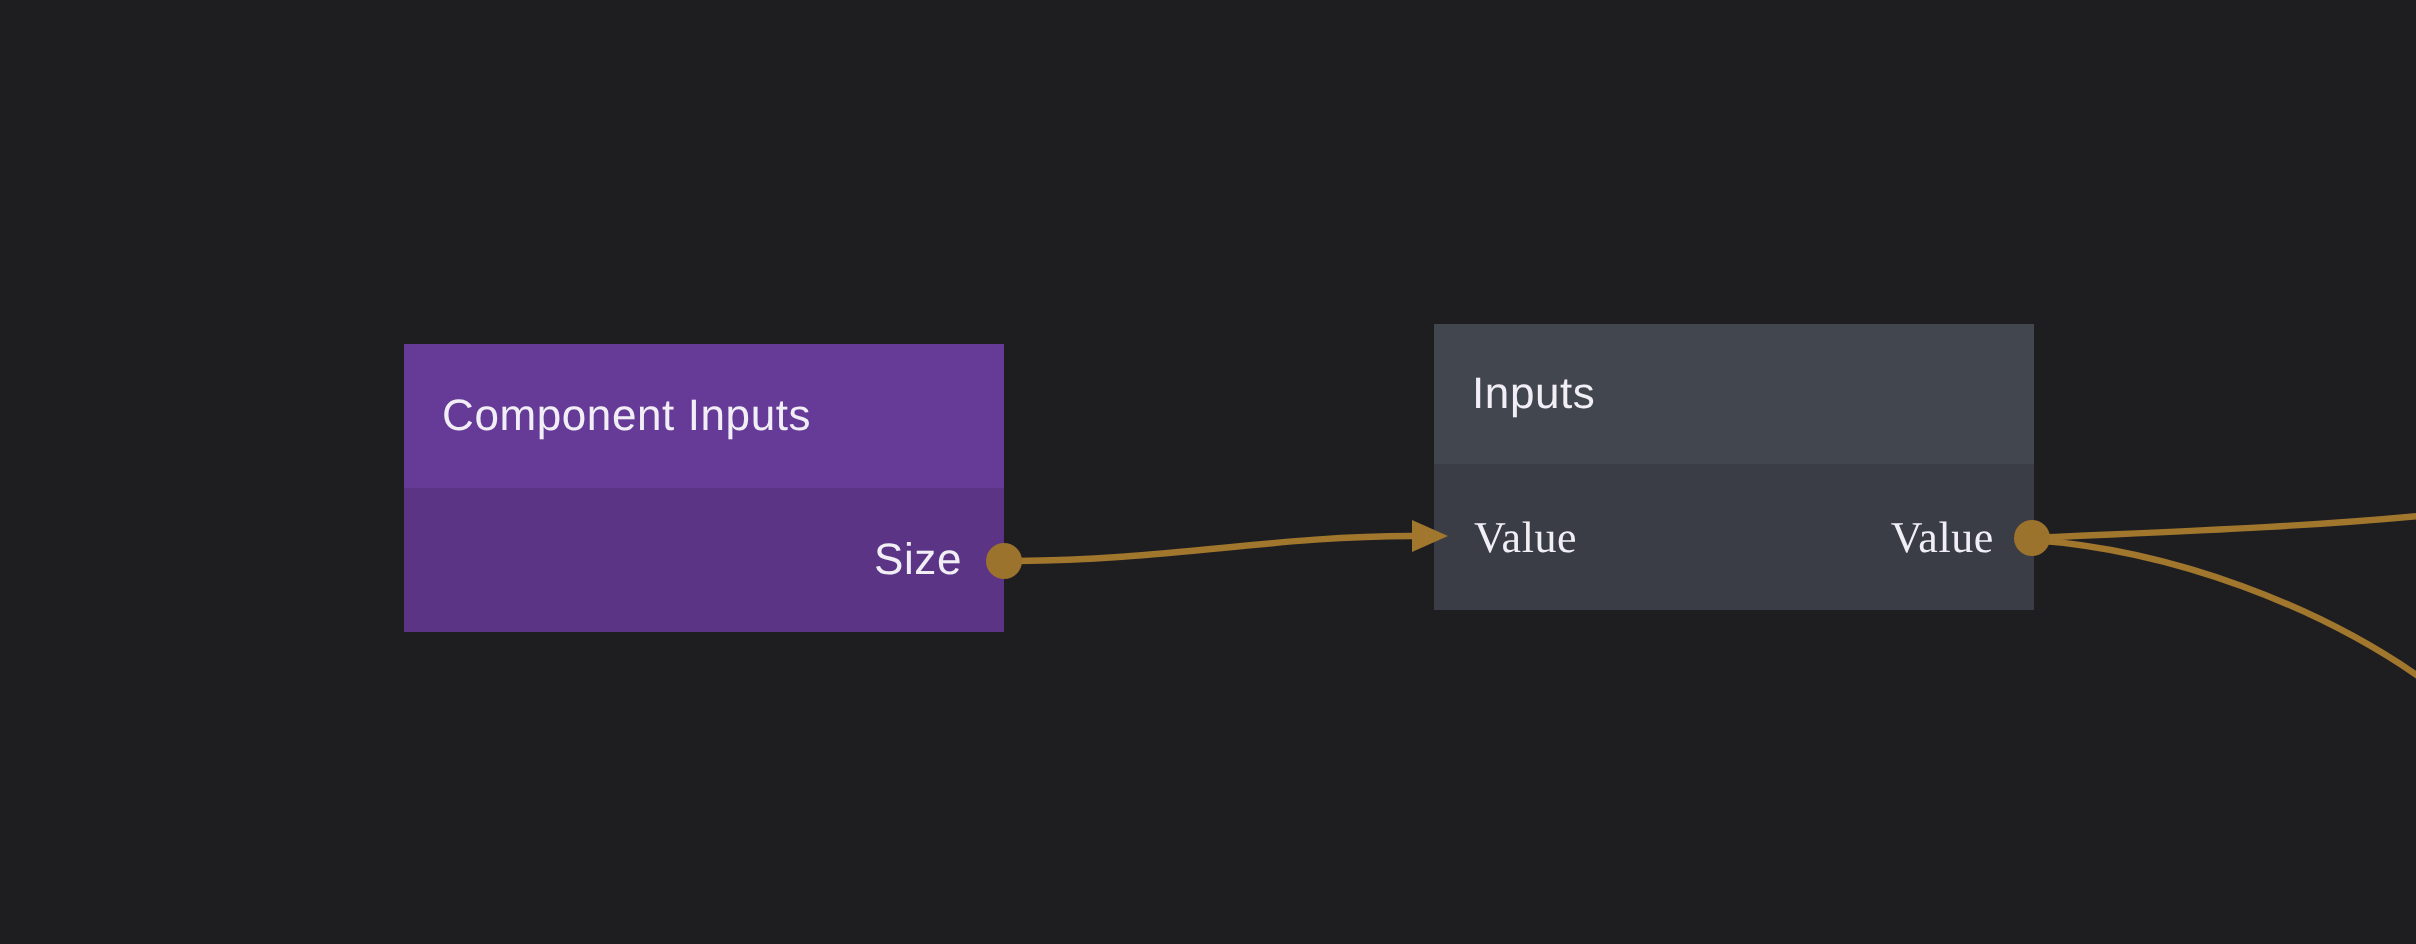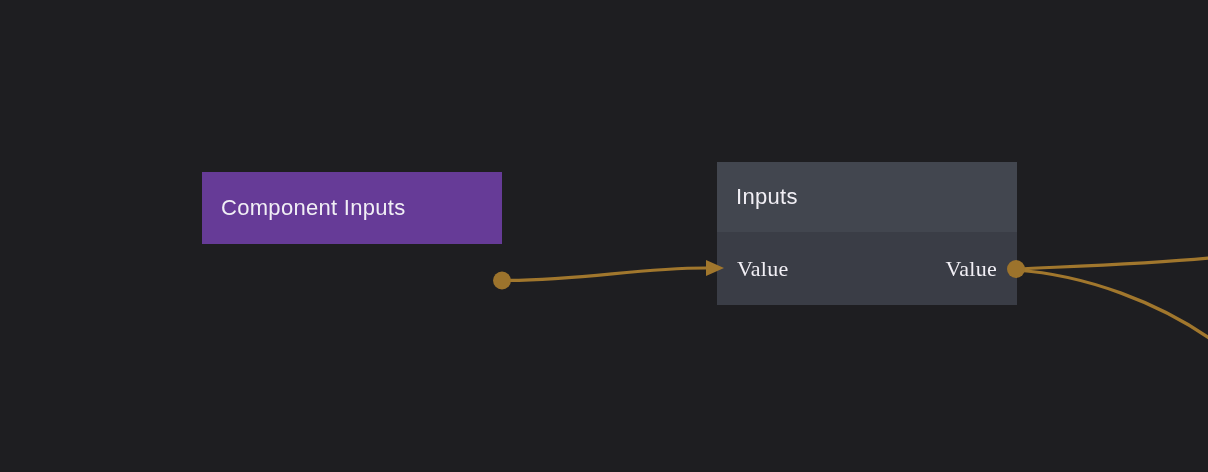--- a/index.html
+++ b/index.html
@@ -113,20 +113,26 @@
     <path class="wire" d="M 1016 270 C 1088 275 1160 304 1209 338"></path>
 
     <circle class="port-dot" cx="502" cy="280.5" r="9"></circle>
     <circle class="port-dot" cx="1016" cy="269" r="9"></circle>
   </svg>
 
   <div class="node node-component-inputs">
     <div class="node-header">
       <span>Component Inputs</span>
     </div>
+    <div class="node-body">
+      <div class="io-row">
+        <span></span>
+        <span class="port-label">Size</span>
+      </div>
+    </div>
   </div>
 
   <div class="node node-number">
     <div class="node-header">
       <span>Inputs</span>
     </div>
     <div class="node-body">
       <div class="io-row">
         <span class="port-label">Value</span>
         <span class="port-label">Value</span>

